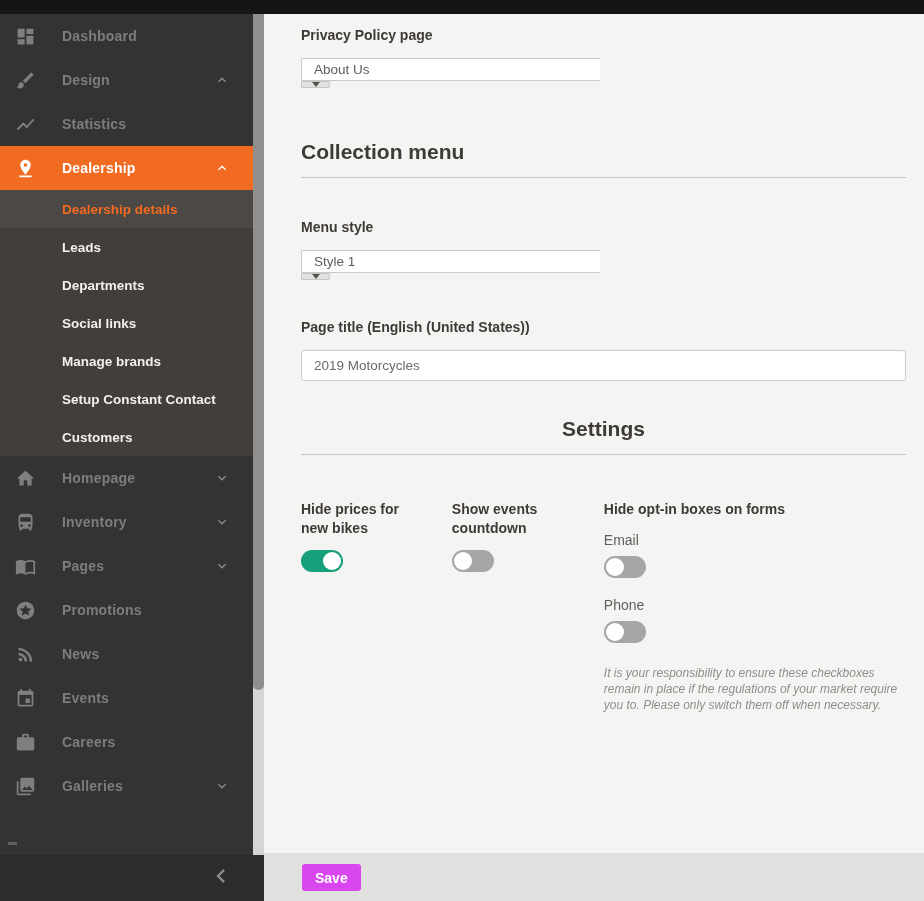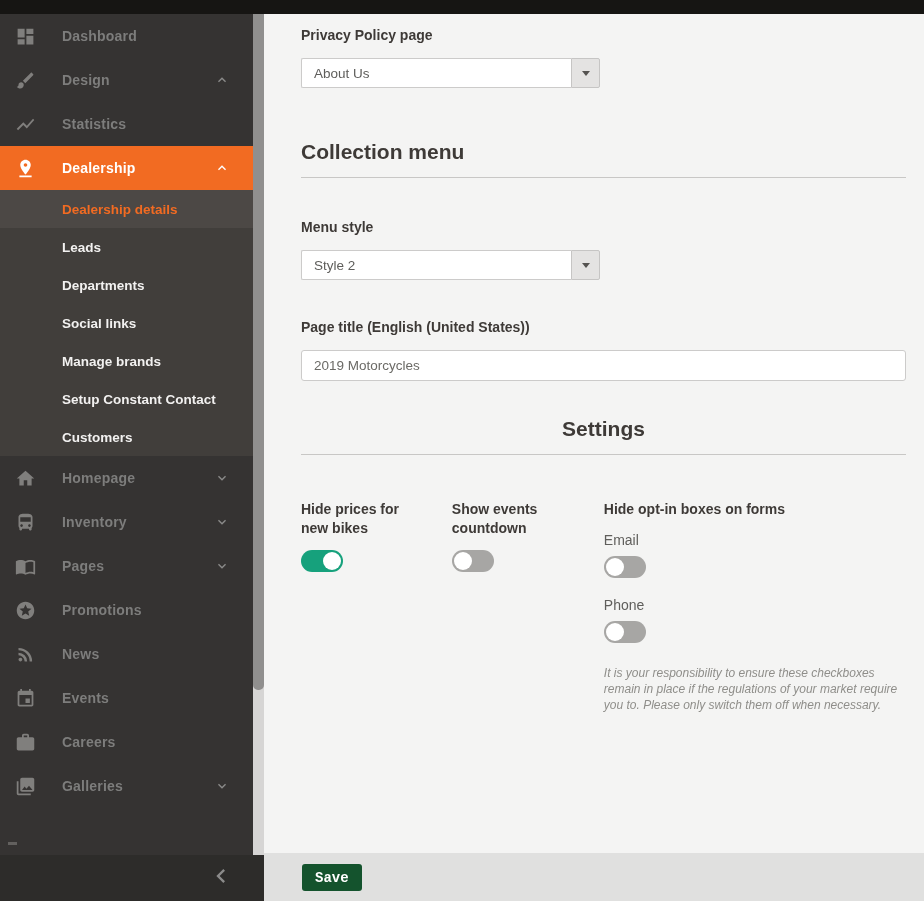--- a/index.html
+++ b/index.html
@@ -35,21 +35,21 @@
   .collapse-btn svg { width:28px; height:28px; fill:#8b8b8a; }
 
   
   .side-scrollbar { position:absolute; left:253px; top:14px; width:11px; height:841px; background:#d6d5d4; z-index:2; }
   .side-scroll-thumb { position:absolute; left:0; top:0; width:11px; height:676px; background:#908f8e; border-radius:0 0 5px 5px; }
 
   
   .content { position:absolute; left:264px; top:14px; width:660px; height:839px; background:#f4f4f3;
              padding:12px 18px 0 37px; }
   .field-label { font-size:14px; font-weight:700; color:#3e3a37; line-height:19px; }
-  .mt-dd { margin-top:13px; }
+  .mt-dd { margin-top:13px;flex-direction:column; }
 
   .dropdown { width:299px; height:30px; display:flex; cursor:pointer; }
   .dd-value { flex:1; background:#ffffff; border:1px solid #cccbca; border-right:none; border-radius:2px 0 0 2px;
               display:flex; align-items:center; padding-left:12px; font-size:13.5px; color:#5e5d5a; }
   .dd-btn { width:29px; background:#e4e3e2; border:1px solid #c6c5c4; border-radius:0 2px 2px 0;
             display:flex; align-items:center; justify-content:center; }
   .dd-arrow { width:0; height:0; border-left:4px solid transparent; border-right:4px solid transparent; border-top:5px solid #555350; }
 
   .section-heading { font-size:21px; font-weight:600; color:#3e3a37; }
   .rule { border:none; border-top:1px solid #c8c7c5; height:0; }
@@ -70,23 +70,23 @@
   .toggle.off .knob { left:2px; }
   .toggle-gap { margin-top:12px; }
 
   .opt-sub-label { font-size:14px; color:#5f5e5b; margin-top:13px; }
   .opt-toggle { margin-top:8px; }
   .opt-sub-label.second { margin-top:19px; }
   .opt-note { margin-top:22px; font-size:12px; font-style:italic; color:#8f8e8a; line-height:16px; width:300px; }
 
   
   .bottombar { position:absolute; left:264px; bottom:0; width:660px; height:48px; background:#e0e0df; z-index:3; }
-  .save-btn { position:absolute; left:38px; top:11px; height:27px; padding:0 13px; background:#14532d; color:#ffffff;
+  .save-btn { position:absolute; left:38px; top:11px; height:27px; padding:0 13px; background:#d946ef; color:#ffffff;
               font-size:14px; font-weight:700; border:none; border-radius:3px; cursor:pointer;
-              font-family:Liberation Mono, monospace;text-align:right; }
+              font-family:Liberation Sans, sans-serif;text-align:right; }
 </style>
 </head>
 <body>
 
 <div class="topbar"></div>
 
 <aside class="sidebar">
 
   <div class="nav-item">
     <span class="nav-icon">
@@ -268,21 +268,21 @@
     <div class="dd-btn">
       <span class="dd-arrow"></span>
     </div>
   </div>
 
   <div class="section-heading" style="margin-top:52px;">Collection menu</div>
   <hr class="rule" style="margin-top:13px;">
 
   <div class="field-label" style="margin-top:40px;">Menu style</div>
   <div class="dropdown mt-dd">
-    <div class="dd-value">Style 2</div>
+    <div class="dd-value">Style 1</div>
     <div class="dd-btn">
       <span class="dd-arrow"></span>
     </div>
   </div>
 
   <div class="field-label" style="margin-top:38px;">Page title (English (United States))</div>
   <input class="text-input mt-dd" type="text" value="2019 Motorcycles" style="">
 
   <div class="section-heading" style="margin-top:36px;text-align:center;">Settings</div>
   <hr class="rule" style="margin-top:13px;">

